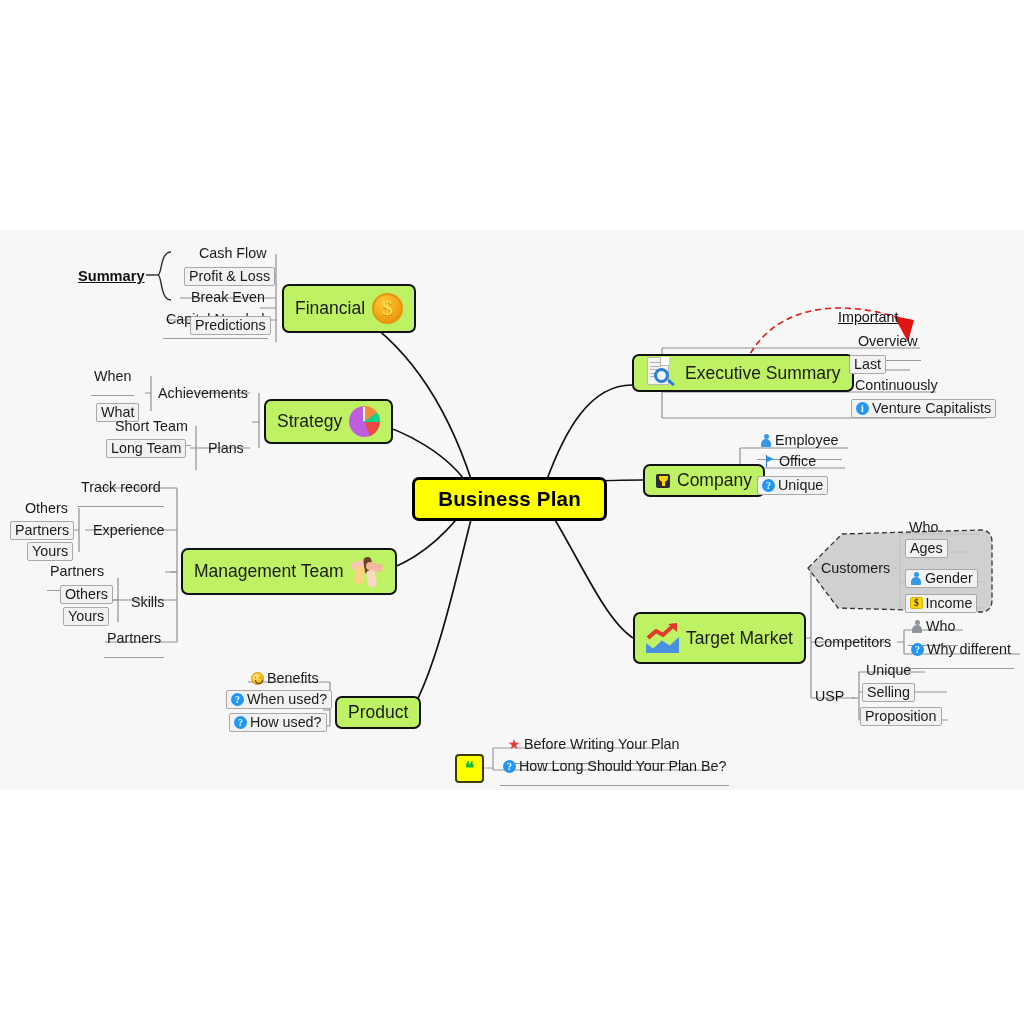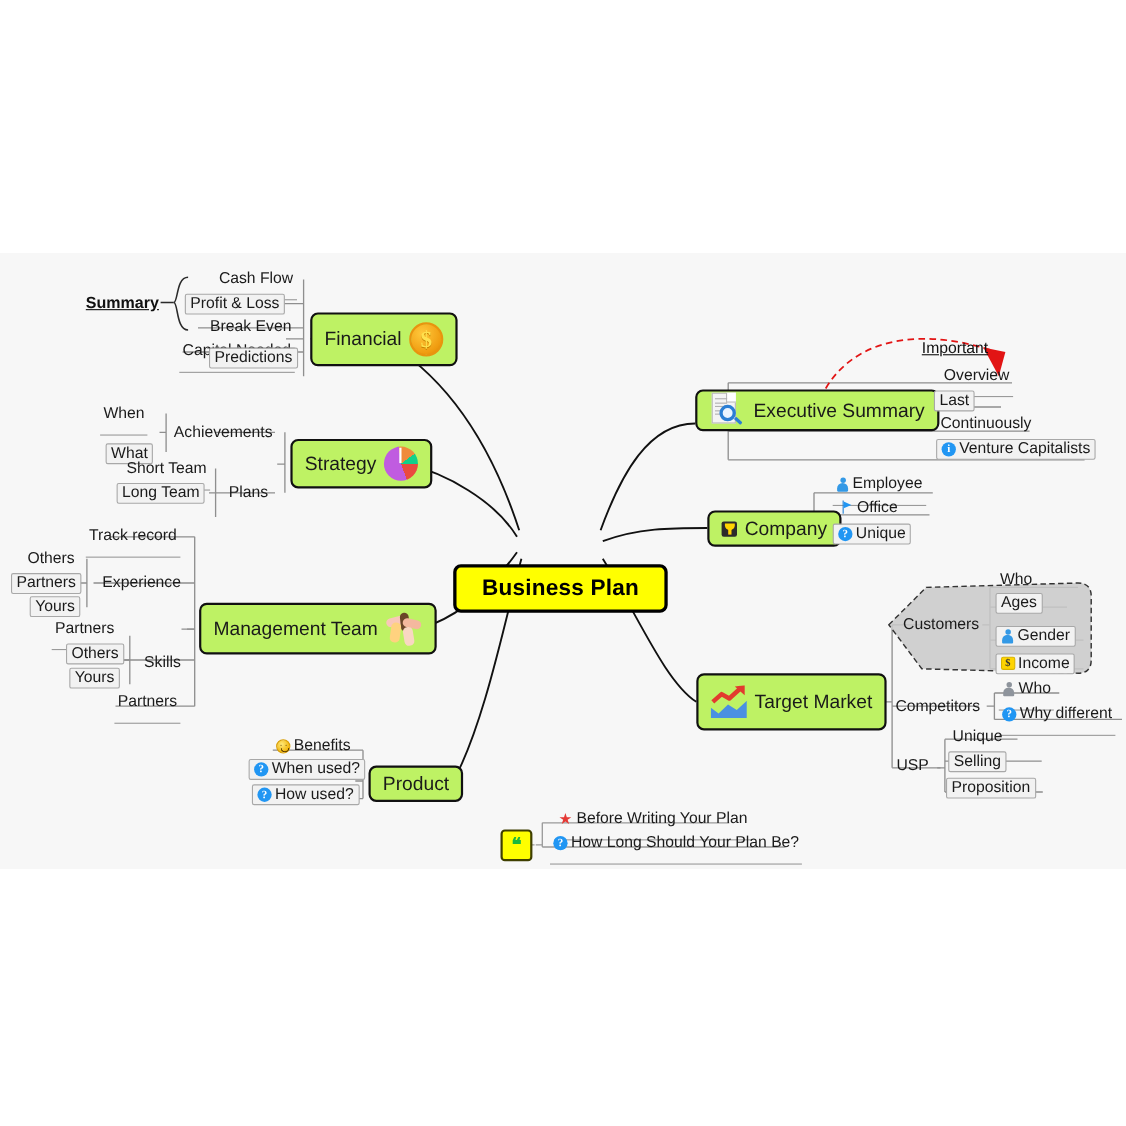--- a/index.html
+++ b/index.html
@@ -7,21 +7,21 @@
     font-family:"Liberation Sans", sans-serif; overflow:hidden; }
   #stage { position:relative; width:1024px; height:1024px; }
   #canvas { position:absolute; left:0; top:230px; width:1024px; height:560px;
     background:#f7f7f7; overflow:hidden; }
   #wires { position:absolute; left:0; top:0; width:1024px; height:560px;
     pointer-events:none; }
 
   
   .root { position:absolute; background:#ffff00; border:3.5px solid #000;
     border-radius:7px; font-size:20.5px; font-weight:bold; color:#000;
-    display:flex; align-items:center; justify-content:center; letter-spacing:.2px;margin-top:36px; }
+    display:flex; align-items:center; justify-content:center; letter-spacing:.2px; }
 
   
   .mainbox { position:absolute; background:#bef264; border:2.6px solid #111;
     border-radius:7px; display:flex; align-items:center; gap:7px;
     padding:0 11px; font-size:17.5px; color:#1a1a1a; white-space:nowrap; }
   .mainbox.ricon { flex-direction:row-reverse; }
 
   
   .sub { position:absolute; font-size:14.3px; color:#1a1a1a; white-space:nowrap;
     padding:0 3px 11px 3px; display:flex; align-items:center; gap:3px;
@@ -228,21 +228,21 @@
   <div class="root" style="left:412px; top:247px; width:195px; height:44px;">Business Plan</div>
 
   <div class="mainbox ricon" style="left:282px; top:54px; height:49px;">
     <span class="big ico-coin"></span>
     <span>Financial</span>
   </div>
   <div class="plain b" style="left:78px; top:38px;">Summary</div>
   <div class="sub ul" style="left:196px; top:15px;">
         <span>Cash Flow</span>
       </div>
-  <div class="sub bx" style="left:168px; top:37px;">
+  <div class="sub bx" style="left:184px; top:37px;">
         <span>Profit &amp; Loss</span>
       </div>
   <div class="sub ul" style="left:188px; top:59px;">
         <span>Break Even</span>
       </div>
   <div class="sub ul" style="left:163px; top:81px;">
         <span>Capital Needed</span>
       </div>
   <div class="sub bx" style="left:190px; top:86px;">
         <span>Predictions</span>

